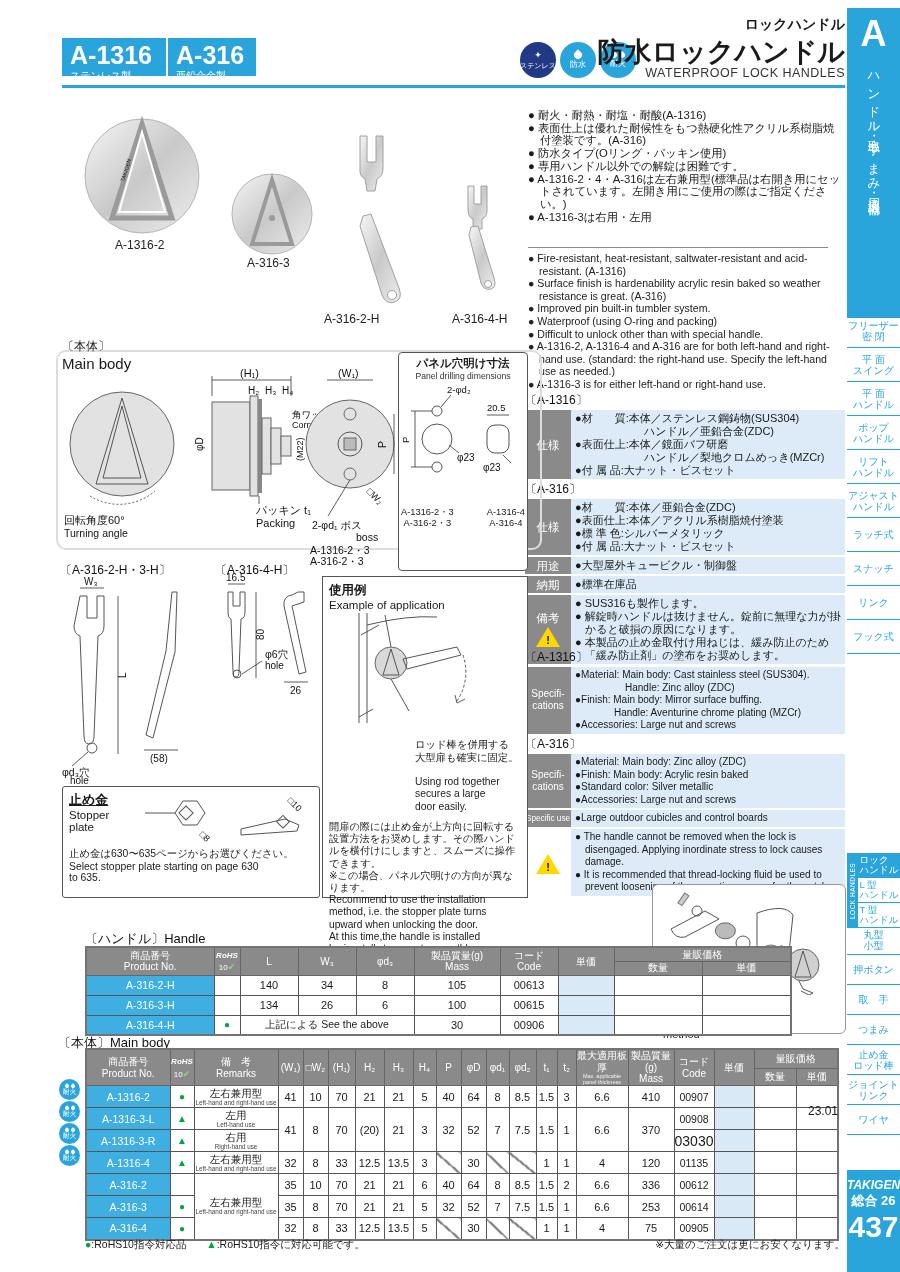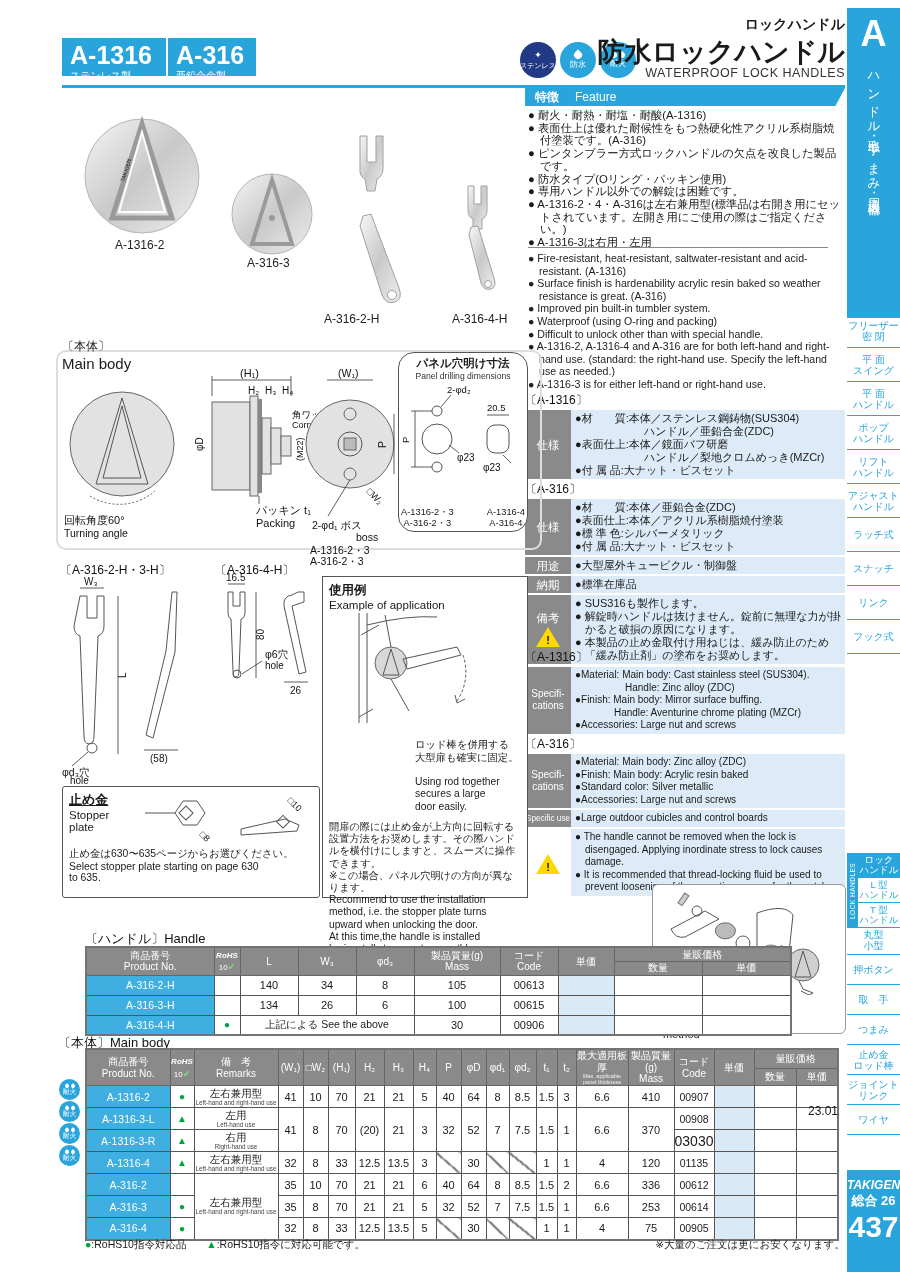--- a/index.html
+++ b/index.html
@@ -65,21 +65,21 @@
   
   .sb{position:absolute;left:847px;width:53px;box-sizing:border-box}
   #sbTop{top:8px;height:310px;background:#29a5db;color:#fff;display:flex;flex-direction:column;align-items:center}
   #sbA{font-size:36px;font-weight:bold;line-height:52px}
   #sbCat{writing-mode:vertical-rl;font-size:12.5px;letter-spacing:2px;margin-top:4px}
   .sbi{height:33px;display:flex;align-items:center;justify-content:center;text-align:center;color:#29a5db;font-size:10px;line-height:11px;border-bottom:1px solid #29a5db;white-space:pre-line;cursor:pointer}
   .sbi2{height:29px}
   #sbLock{position:absolute;left:847px;top:853px;width:53px;display:flex}
   #lockRibbon{width:11px;background:#29a5db;color:#fff;font-size:6.5px;writing-mode:vertical-rl;transform:rotate(180deg);display:flex;align-items:center;justify-content:center;letter-spacing:0.5px}
   #lockItems{flex:1}
-  .lgi{height:24px;display:flex;align-items:center;justify-content:center;text-align:center;font-size:9.5px;line-height:10px;color:#29a5db;border-bottom:1px solid #29a5db;white-space:pre-line;cursor:pointer}
+  .lgi{height:24px;display:flex;align-items:center;justify-content:center;text-align:left;font-size:9.5px;line-height:10px;color:#29a5db;border-bottom:1px solid #29a5db;white-space:pre-line;cursor:pointer}
   .lgi.active{background:#29a5db;color:#fff}
   #sbBottom{top:1170px;height:102px;background:#29a5db;color:#fff;text-align:center}
   #sbBrand{font-size:12px;font-weight:bold;font-style:italic;margin-top:8px}
   #sbCatalog{font-size:13px;font-weight:bold}
   #sbPage{font-size:30px;font-weight:bold;line-height:34px}
   #ver{position:absolute;left:760px;top:1104px;width:78px;text-align:right;font-size:12px}
   .notes-left{position:absolute;left:85px;top:1238px;font-size:10.5px}
   .notes-left .g{color:#00a63c}
   .notes-right{position:absolute;left:600px;top:1238px;width:245px;text-align:right;font-size:10.5px}
   .usage-body-jp{font-size:10.2px;line-height:12.2px;white-space:pre-line}
@@ -149,28 +149,23 @@
       <path d="M408 78 h6 v18 h7 v-18 h6 v24 q0 7 -5 9 l0 10 l-9 0 l0 -10 q-5 -2 -5 -9 Z" fill="url(#g1)" stroke="#a0a0a0"></path>
       <path d="M411 119 l7 -1 l16 52 q3 9 -3 11 q-7 2 -10 -6 L409 127 Z" fill="url(#g1)" stroke="#a0a0a0"></path>
       <circle cx="428" cy="176" r="3.5" fill="#fff" stroke="#a0a0a0"></circle>
     </g>
   </svg>
   <div class="photo-label" style="left:115px;top:238px">A-1316-2</div>
   <div class="photo-label" style="left:247px;top:256px">A-316-3</div>
   <div class="photo-label" style="left:324px;top:312px">A-316-2-H</div>
   <div class="photo-label" style="left:452px;top:312px">A-316-4-H</div>
 
-  <div id="featureBar">
-    <span class="jp">特徴</span>
-    <span>Feature</span>
-  </div>
   <div class="abs" style="left:528px;top:109px;width:317px">
       <div class="fj">● 耐火・耐熱・耐塩・耐酸(A-1316)</div>
       <div class="fj">● 表面仕上は優れた耐候性をもつ熱硬化性アクリル系樹脂焼付塗装です。(A-316)</div>
-      <div class="fj">● ピンタンブラー方式ロックハンドルの欠点を改良した製品です。</div>
       <div class="fj">● 防水タイプ(Oリング・パッキン使用)</div>
       <div class="fj">● 専用ハンドル以外での解錠は困難です。</div>
       <div class="fj">● A-1316-2・4・A-316は左右兼用型(標準品は右開き用にセットされています。左開き用にご使用の際はご指定ください。)</div>
       <div class="fj">● A-1316-3は右用・左用</div>
     </div>
   <div class="fdiv"></div>
   <div class="abs" style="left:528px;top:252px;width:317px">
       <div class="fe">● Fire-resistant, heat-resistant, saltwater-resistant and acid-resistant. (A-1316)</div>
       <div class="fe">● Surface finish is hardenability acrylic resin baked so weather resistance is great. (A-316)</div>
       <div class="fe">● Improved pin built-in tumbler system.</div>
@@ -308,21 +303,21 @@
     <line x1="334" y1="48" x2="334" y2="108" class="dim"></line>
     <text x="326" y="82" font-size="10.5" transform="rotate(-90 326 82)">P</text>
     <text x="306" y="126" font-size="9.5" transform="rotate(45 306 126)">□W₂</text>
     <line x1="290" y1="114" x2="268" y2="150" class="dim"></line>
     <text x="252" y="163" font-size="10.5">2-φd₁ ボス</text>
     <text x="296" y="175" font-size="10.5" fill="#333">boss</text>
     <text x="250" y="188" font-size="10.5">A-1316-2・3</text>
     <text x="250" y="199" font-size="10.5">A-316-2・3</text>
   </svg>
 
-  <div class="dbox" style="left:398px;top:352px;width:130px;height:180px;border-radius:16px">
+  <div class="dbox" style="left:398px;top:352px;width:130px;height:219px;border-radius:4px">
     <div style="font-size:11.5px;font-weight:bold;text-align:center;margin-top:3px">パネル穴明け寸法</div>
     <div style="font-size:8.6px;text-align:center;color:#333">Panel drilling dimensions</div>
     <svg width="128" height="122" viewBox="0 0 128 122">
       <circle cx="38" cy="30" r="5" class="lineart"></circle>
       <circle cx="38" cy="58" r="15" class="lineart"></circle>
       <circle cx="38" cy="86" r="5" class="lineart"></circle>
       <line x1="16" y1="30" x2="16" y2="86" class="dim"></line>
       <line x1="12" y1="30" x2="33" y2="30" class="dim"></line>
         <line x1="12" y1="86" x2="33" y2="86" class="dim"></line>
       <text x="10" y="62" font-size="9.5" transform="rotate(-90 10 62)">P</text>

